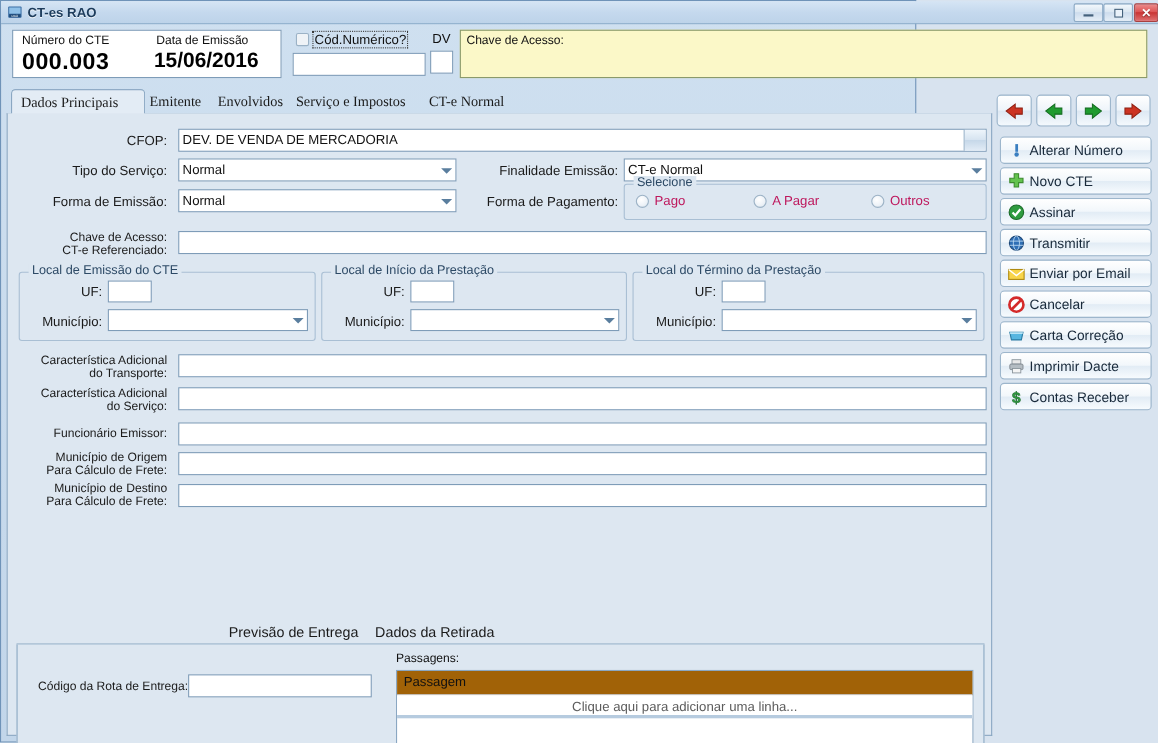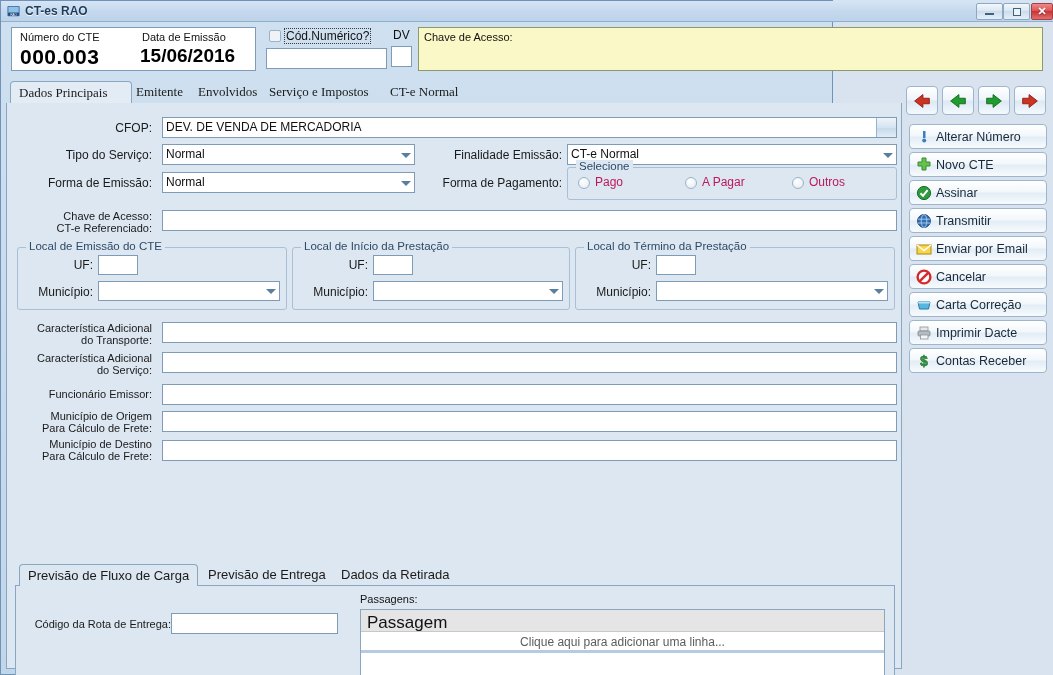--- a/index.html
+++ b/index.html
@@ -209,22 +209,22 @@
     background:#dde7f1; border:1px solid #8aa7c2; border-top:none;
   }
 
   
   #grid {
     position:absolute; left:344px; top:23px; width:525px; height:140px;
     background:#ffffff; border:1px solid #8aa7c2;
   }
   #grid-header {
     position:absolute; left:0; top:0; right:0; height:22px;
-    background:#e5e5e5; border-bottom:1px solid #c8c8c8;
-    font-size:17px; color:#111; padding:3px 6px;
+    background:#a16207; border-bottom:1px solid #c8c8c8;
+    font-size:12px; color:#111; padding:3px 6px;
   }
   #grid-newrow {
     position:absolute; left:0; top:22px; right:0; height:21px;
     background:#ffffff; border-bottom:3px solid #b6cbdf;
     font-size:12px; color:#5c5c5c; text-align:center; line-height:20px;
   }
   #grid-empty {
     position:absolute; left:0; top:46px; right:0; height:75px;
     display:flex; align-items:center; justify-content:center;
     font-size:12.5px; color:#6b6b6b;
@@ -378,21 +378,20 @@
 
     <div class="lbl lbl-sm" style="left:20px; top:307px; width:125px; line-height:12px;">Município de Origem</div>
     <div class="lbl lbl-sm" style="left:20px; top:319px; width:125px; line-height:12px;">Para Cálculo de Frete:</div>
     <div class="txt" style="left:155px; top:308px; width:735px; height:21px;"></div>
 
     <div class="lbl lbl-sm" style="left:20px; top:335px; width:125px; line-height:12px;">Município de Destino</div>
     <div class="lbl lbl-sm" style="left:20px; top:347px; width:125px; line-height:12px;">Para Cálculo de Frete:</div>
     <div class="txt" style="left:155px; top:337px; width:735px; height:21px;"></div>
 
     <div id="btabstrip">
-      <div class="btab active" style="left:4px;">Previsão de Fluxo de Carga</div>
       <div class="btab" style="left:185px;">Previsão de Entrega</div>
       <div class="btab" style="left:318px;">Dados da Retirada</div>
     </div>
 
     <div id="bpanel">
 
       <div class="lbl lbl-sm" style="left:15px; top:32px; width:140px;">Código da Rota de Entrega:</div>
       <div class="txt" style="left:155px; top:27px; width:167px; height:21px;"></div>
 
       <div id="passagens-lbl">Passagens:</div>

